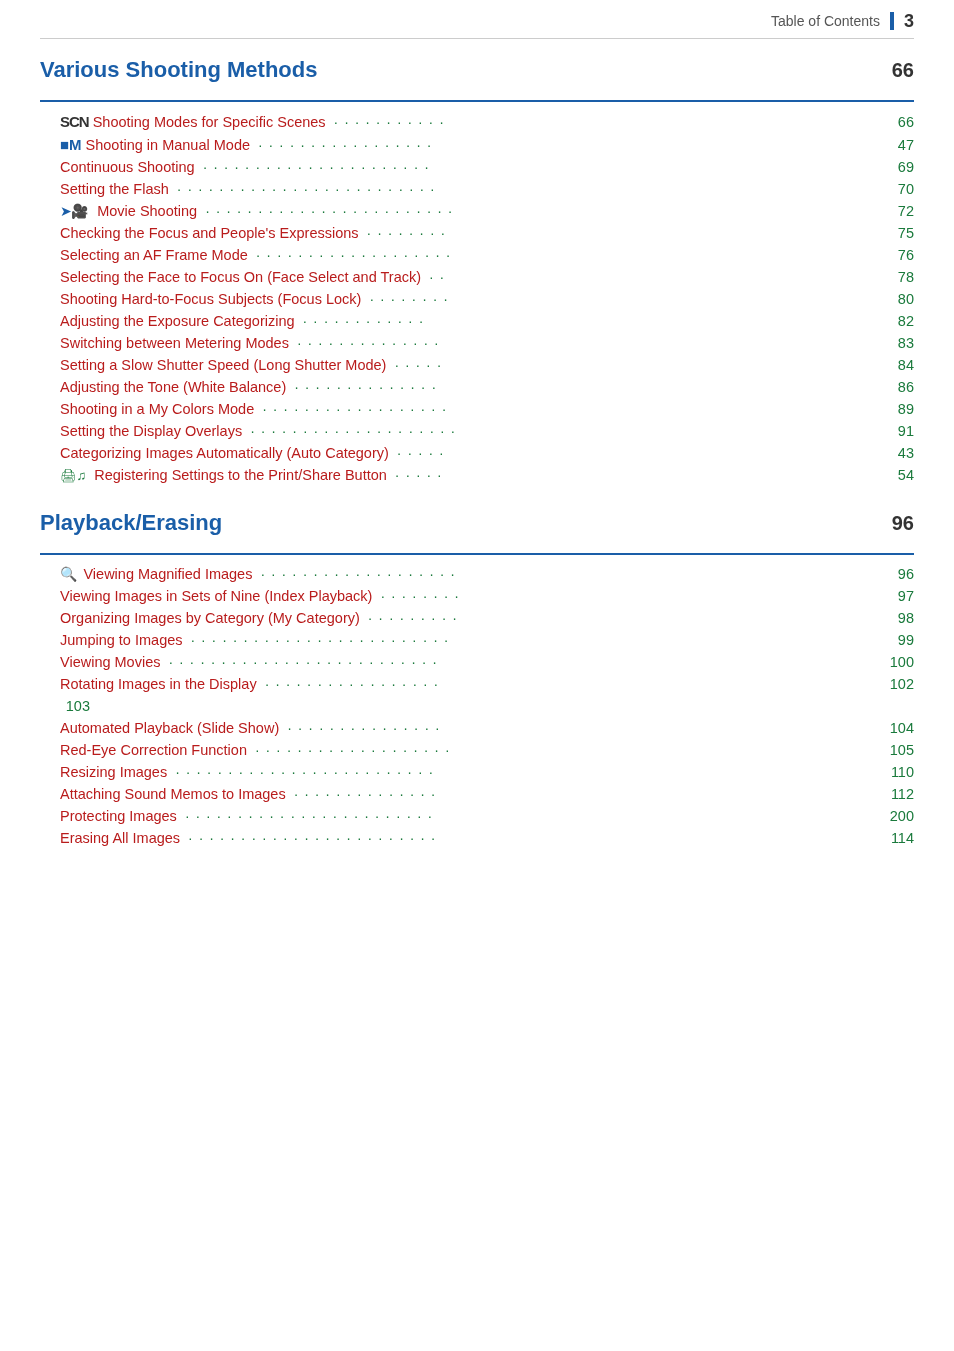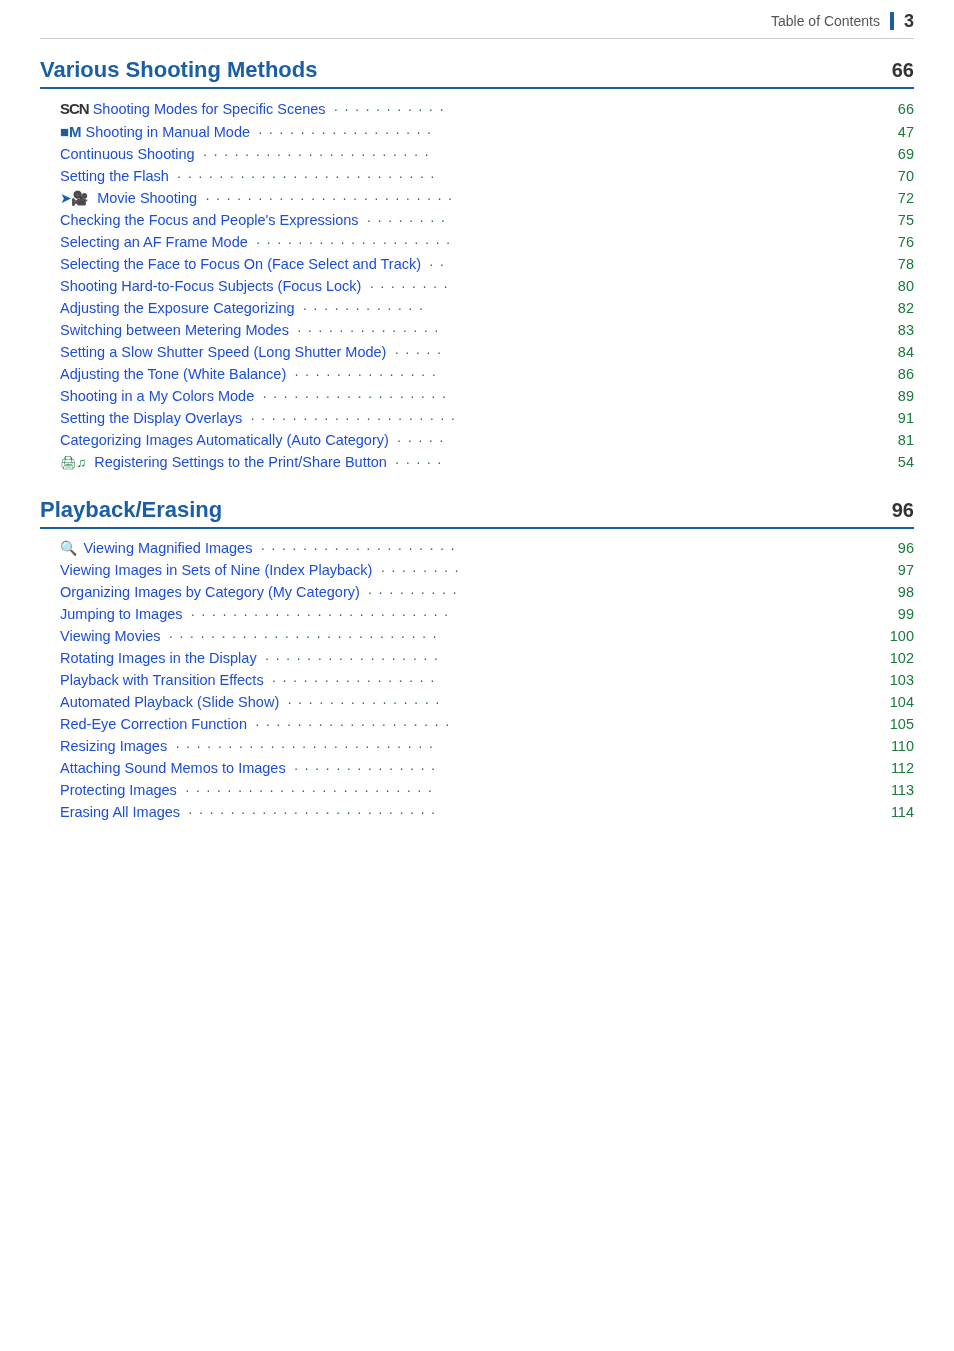--- a/index.html
+++ b/index.html
@@ -53,21 +53,21 @@
       background: #ccc;
       margin-bottom: 18px;
     }
 
     
     .section-header {
       display: flex;
       justify-content: space-between;
       align-items: baseline;
       border-bottom: 2px solid #1a5ea8;
-      padding-bottom: 4px;
+      padding-bottom: 17px;
       margin-bottom: 8px;
     }
 
     .section-title {
       font-size: 22px;
       font-weight: bold;
       color: #1a5ea8;
     }
 
     .section-page {
@@ -122,21 +122,21 @@
     }
 
     .toc-page {
       font-size: 14.5px;
       color: #1a7a3c;
       min-width: 30px;
       text-align: right;
     }
 
     .toc-text {
-      color: #1d4ed8;
+      color: #b91c1c;
       white-space: nowrap;
     }
 
     
     .movie-icon {
       display: inline-block;
       font-size: 14px;
       color: #1a5ea8;
       margin-right: 4px;
     }
@@ -282,21 +282,21 @@
             <span class="toc-text">Setting the Display Overlays</span>
             <span class="toc-dots"> · · · · · · · · · · · · · · · · · · · ·</span>
           </div>
           <span class="toc-page">91</span>
         </li>
         <li class="toc-item">
           <div class="toc-item-label">
             <span class="toc-text">Categorizing Images Automatically (Auto Category)</span>
             <span class="toc-dots"> · · · · ·</span>
           </div>
-          <span class="toc-page">81</span>
+          <span class="toc-page">43</span>
         </li>
         <li class="toc-item">
           <div class="toc-item-label">
             <span class="print-icon">🖨♫ </span>
             <span class="toc-text">Registering Settings to the Print/Share Button</span>
             <span class="toc-dots"> · · · · ·</span>
           </div>
           <span class="toc-page">54</span>
         </li>
       </ul>
@@ -342,24 +342,20 @@
           <span class="toc-page">100</span>
         </li>
         <li class="toc-item">
           <div class="toc-item-label">
             <span class="toc-text">Rotating Images in the Display</span>
             <span class="toc-dots"> · · · · · · · · · · · · · · · · ·</span>
           </div>
           <span class="toc-page">102</span>
         </li>
         <li class="toc-item">
-          <div class="toc-item-label">
-            <span class="toc-text">Playback with Transition Effects</span>
-            <span class="toc-dots"> · · · · · · · · · · · · · · · ·</span>
-          </div>
           <span class="toc-page">103</span>
         </li>
         <li class="toc-item">
           <div class="toc-item-label">
             <span class="toc-text">Automated Playback (Slide Show)</span>
             <span class="toc-dots"> · · · · · · · · · · · · · · ·</span>
           </div>
           <span class="toc-page">104</span>
         </li>
         <li class="toc-item">
@@ -381,21 +377,21 @@
             <span class="toc-text">Attaching Sound Memos to Images</span>
             <span class="toc-dots"> · · · · · · · · · · · · · ·</span>
           </div>
           <span class="toc-page">112</span>
         </li>
         <li class="toc-item">
           <div class="toc-item-label">
             <span class="toc-text">Protecting Images</span>
             <span class="toc-dots"> · · · · · · · · · · · · · · · · · · · · · · · ·</span>
           </div>
-          <span class="toc-page">113</span>
+          <span class="toc-page">200</span>
         </li>
         <li class="toc-item">
           <div class="toc-item-label">
             <span class="toc-text">Erasing All Images</span>
             <span class="toc-dots"> · · · · · · · · · · · · · · · · · · · · · · · ·</span>
           </div>
           <span class="toc-page">114</span>
         </li>
       </ul>
     </div>

